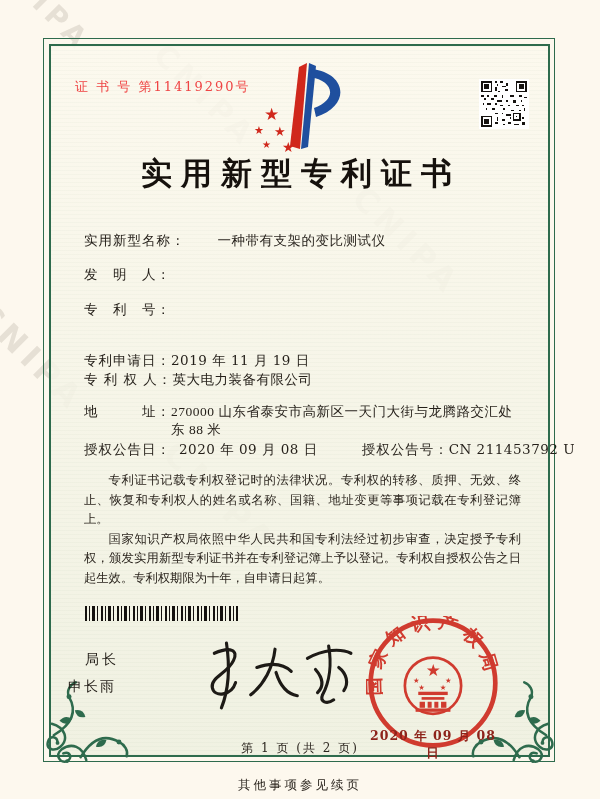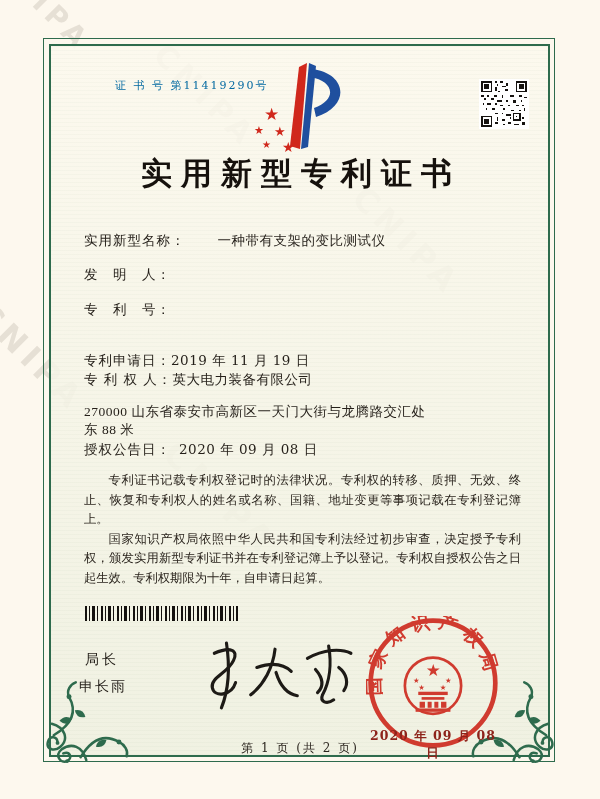--- a/index.html
+++ b/index.html
@@ -26,21 +26,21 @@
     position:absolute; font-family:"DejaVu Sans","Liberation Sans",sans-serif;
     font-weight:bold; color:rgba(125,114,98,0.18); letter-spacing:6px;
     transform:rotate(45deg); pointer-events:none; white-space:nowrap;
   }
   .wm1{left:140px; top:78px;  font-size:30px;}
   .wm2{left:338px; top:222px; font-size:32px;}
   .wm3{left:-38px; top:338px; font-size:32px;}
   .wm4{left:148px; top:478px; font-size:34px; color:rgba(125,114,98,0.13);}
   .wm5{left:-20px; top:-14px; font-size:28px;}
   
-  .cert-no{position:absolute; left:75px; top:78px; font-size:11px; letter-spacing:2px; color:#0369a1;margin-left:40px;}
+  .cert-no{position:absolute; left:75px; top:78px; font-size:13px; letter-spacing:2px; color:#ef4444;}
   .logo{position:absolute; left:250px; top:60px; width:100px; height:94px;}
   .qr{position:absolute; left:479px; top:79px; width:50px; height:50px; background:#fff; padding:2px; box-sizing:border-box;}
   .title{
     position:absolute; left:0; top:153px; width:100%; text-align:center;
     font-size:31px; font-weight:bold; letter-spacing:9px; padding-left:2px; box-sizing:border-box;
     color:#16110d;
   }
   
   .fields{position:absolute; left:84px; top:0; width:436px; font-size:13.5px;}
   .frow{position:absolute; left:0; display:flex; white-space:nowrap;}
@@ -60,21 +60,21 @@
   .barcode{
     position:absolute; left:85px; top:606px; width:153px; height:15px;
     background:repeating-linear-gradient(90deg,
       #14110e 0 2px, transparent 2px 4px,
       #14110e 4px 5px, transparent 5px 7px,
       #14110e 7px 10px, transparent 10px 12px,
       #14110e 12px 13px, transparent 13px 16px);
   }
   
   .sig-role{position:absolute; left:85px; top:651px; font-size:14px; letter-spacing:3px;}
-  .sig-name{position:absolute; left:79px; top:678px; font-size:14px; letter-spacing:2px;text-align:center;}
+  .sig-name{position:absolute; left:68px; top:678px; font-size:14px; letter-spacing:2px;text-align:center;}
   .sig-hand{position:absolute; left:186px; top:636px; width:172px; height:78px;}
   
   .seal{position:absolute; left:366px; top:616px; width:134px; height:134px; opacity:0.95;}
   .seal-date{
     position:absolute; left:366px; top:728px; width:134px; text-align:center;
     font-size:12.5px; color:#8d231a; font-weight:bold; letter-spacing:1px;
   }
   
   .orn{position:absolute; width:96px; height:96px;}
   .orn-bl{left:46px; top:668px;}
@@ -191,28 +191,33 @@
     </div>
     <div class="frow r4">
       <span class="lab">专利申请日：</span>
       <span class="val">2019 年 11 月 19 日</span>
     </div>
     <div class="frow r5">
       <span class="lab">专 利 权 人：</span>
       <span class="val">英大电力装备有限公司</span>
     </div>
     <div class="frow r6 addr">
+      <span class="lab">地　　　址：</span>
       <span class="val">
         <span>270000 山东省泰安市高新区一天门大街与龙腾路交汇处</span><br>
         <span>东 88 米</span>
       </span>
     </div>
     <div class="frow r7">
       <span class="lab">授权公告日：</span>
       <span class="val">2020 年 09 月 08 日</span>
+      <span class="grant2">
+        <span class="lab">授权公告号：</span>
+        <span class="val">CN 211453792 U</span>
+      </span>
     </div>
   </div>
 
   <div class="body-text">
     <p>专利证书记载专利权登记时的法律状况。专利权的转移、质押、无效、终止、恢复和专利权人的姓名或名称、国籍、地址变更等事项记载在专利登记簿上。</p>
     <p>国家知识产权局依照中华人民共和国专利法经过初步审查，决定授予专利权，颁发实用新型专利证书并在专利登记簿上予以登记。专利权自授权公告之日起生效。专利权期限为十年，自申请日起算。</p>
   </div>
 
   <div class="barcode"></div>
 
@@ -256,14 +261,15 @@
         <rect x="92" y="128" width="6" height="9"></rect>
         <rect x="102" y="128" width="6" height="9"></rect>
         <rect x="112" y="128" width="8" height="9"></rect>
         <rect x="74" y="138" width="52" height="5"></rect>
       </g>
     </g>
   </svg>
   <div class="seal-date">2020 年 09 月 08 日</div>
 
   <div class="page-num">第 1 页 (共 2 页)</div>
+  <div class="cont-note">其他事项参见续页</div>
 
 </div>
 
 </body></html>

